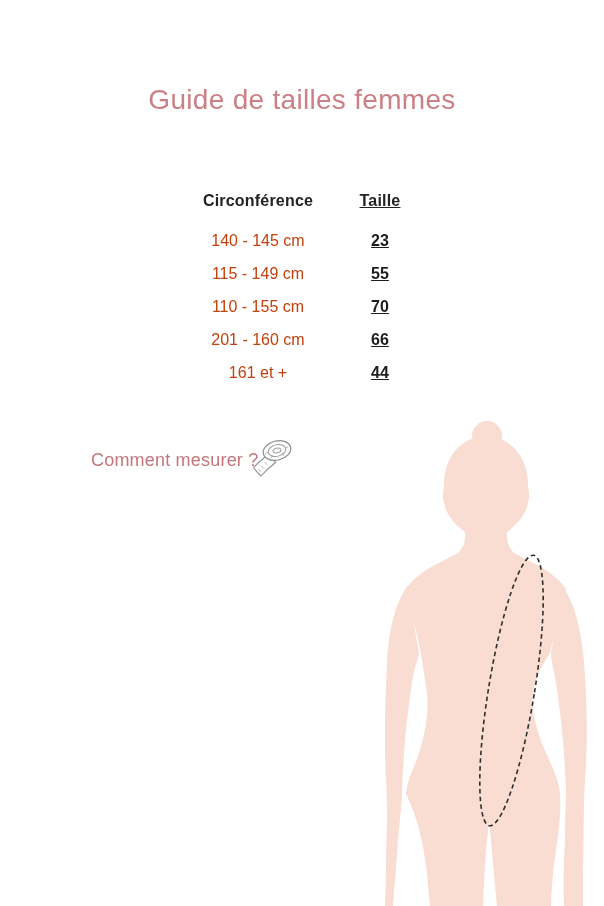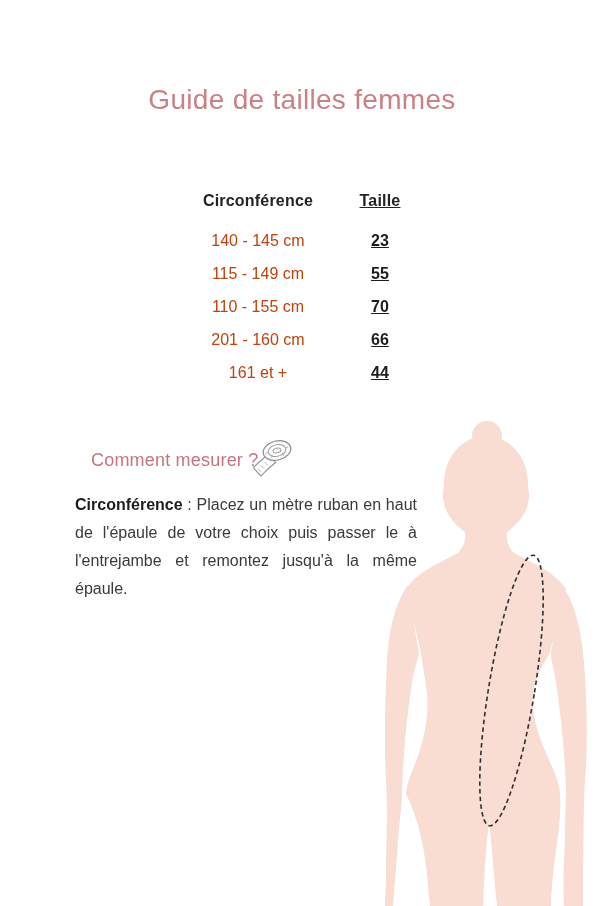--- a/index.html
+++ b/index.html
@@ -132,21 +132,20 @@
 
   <svg class="tape-icon" viewBox="0 0 42 40" fill="none" xmlns="http://www.w3.org/2000/svg">
     <path d="M10 38 C 6 34, 4 32, 2.5 29.5 C 7.5 24.5, 12.5 20, 17.5 16.5 L 24.5 24.5 C 19.5 28.5, 14.5 33, 10 38 Z" fill="#fdfdfd" stroke="#909090" stroke-width="1.1"></path>
     <path d="M7 31 l3 3 M10 27.5 l3 3 M13.5 24 l3 3 M17 20.5 l3 3" stroke="#a8a8a8" stroke-width="0.8"></path>
     <ellipse cx="26" cy="12.5" rx="14" ry="9.5" transform="rotate(-14 26 12.5)" fill="#fdfdfd" stroke="#8c8c8c" stroke-width="1.2"></ellipse>
     <ellipse cx="26" cy="12.5" rx="9" ry="5.8" transform="rotate(-14 26 12.5)" fill="none" stroke="#9a9a9a" stroke-width="1"></ellipse>
     <ellipse cx="26" cy="12.5" rx="4" ry="2.4" transform="rotate(-14 26 12.5)" fill="none" stroke="#9a9a9a" stroke-width="1"></ellipse>
     <path d="M14 16 l3 -2 M20 20 l2 -3 M33 18 l-2 -3 M37 9 l-3 1" stroke="#a8a8a8" stroke-width="0.8"></path>
   </svg>
 
-  <p class="measure-text"><span class="term">Circonférence</span><span> : </span><span>Placez un mètre ruban en haut de l'épaule de votre choix puis passer le à l'entrejambe  et remontez jusqu'à la même épaule.</span></p>
 
   <svg class="silhouette" viewBox="0 0 219 485" xmlns="http://www.w3.org/2000/svg">
     <g fill="#f9dcd2">
       <circle cx="102" cy="15" r="15"></circle>
       <path d="
         M 101 15
         C 128 16, 144 39, 143 66
         C 144 70, 145 76, 143 81
         C 142 92, 133 103, 122 111
         C 121 118, 123 126, 129 132

